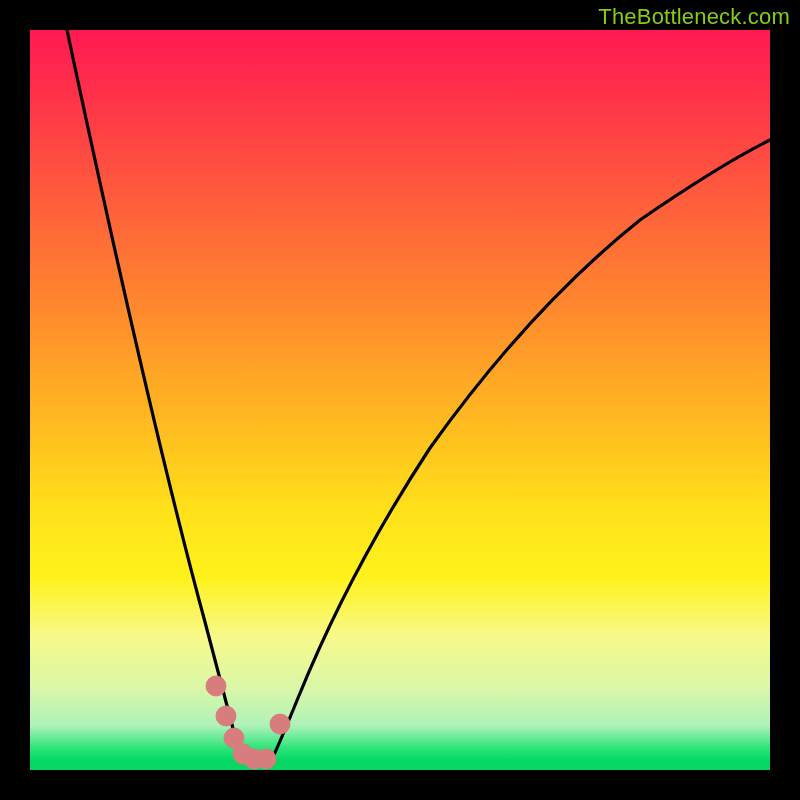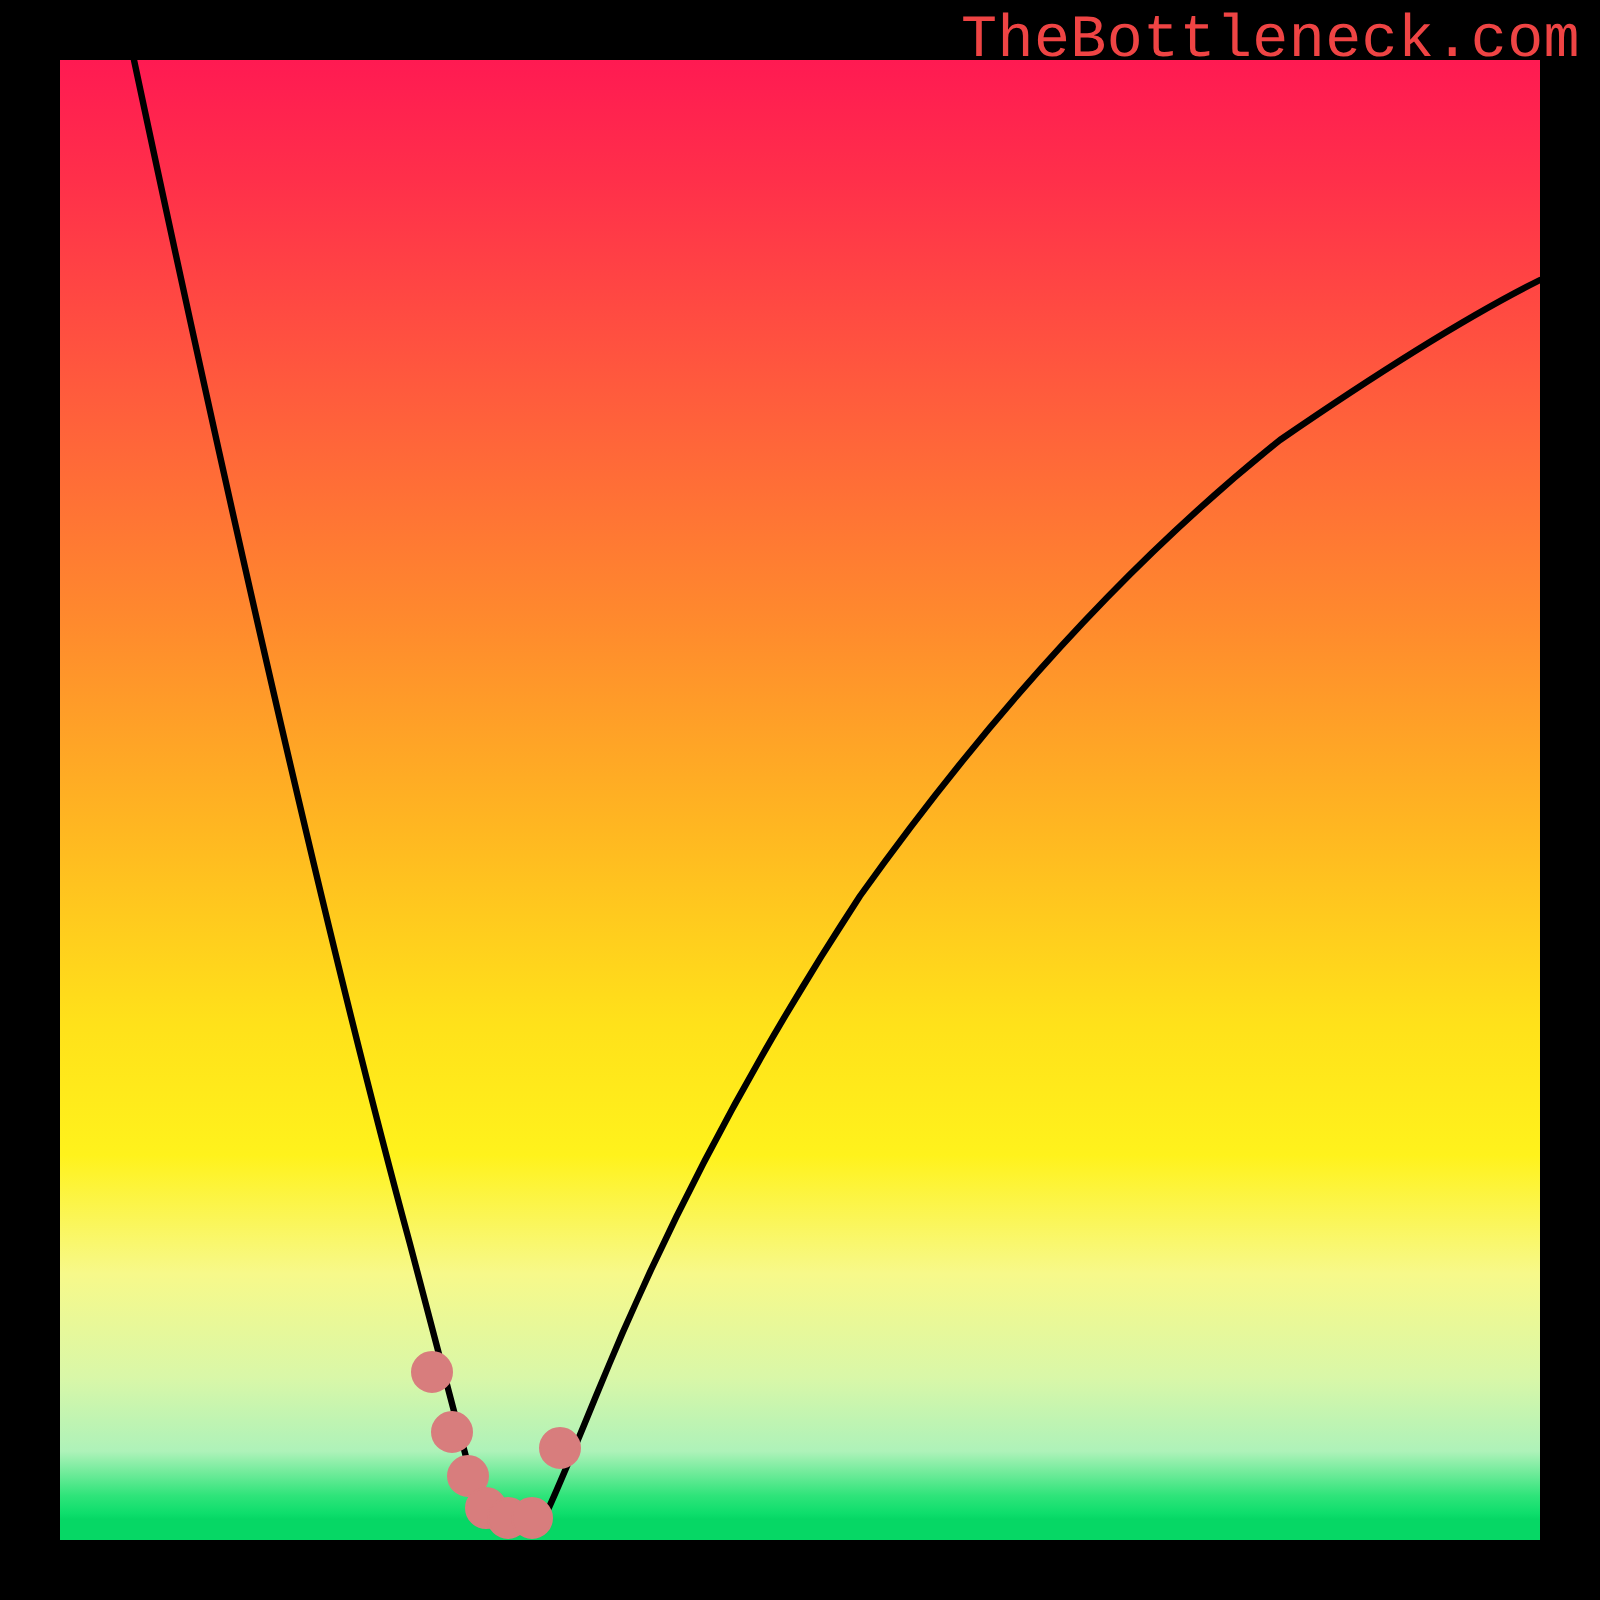--- a/index.html
+++ b/index.html
@@ -49,26 +49,25 @@
     left: 0;
     top: 0;
     width: 740px;
     height: 740px;
     pointer-events: none;
   }
   .watermark {
     position: absolute;
     top: 4px;
     right: 10px;
-    color: #ef4444;
-    font-size: 30px;
+    color: #84cc16;
+    font-size: 22px;
     letter-spacing: 0.2px;
     font-weight: 500;
     user-select: none;
-    font-family: Liberation Mono, monospace;
   }
 </style>
 </head>
 <body>
 
 <div class="frame">
 
   <div class="watermark">TheBottleneck.com</div>
 
   <div class="plot">

